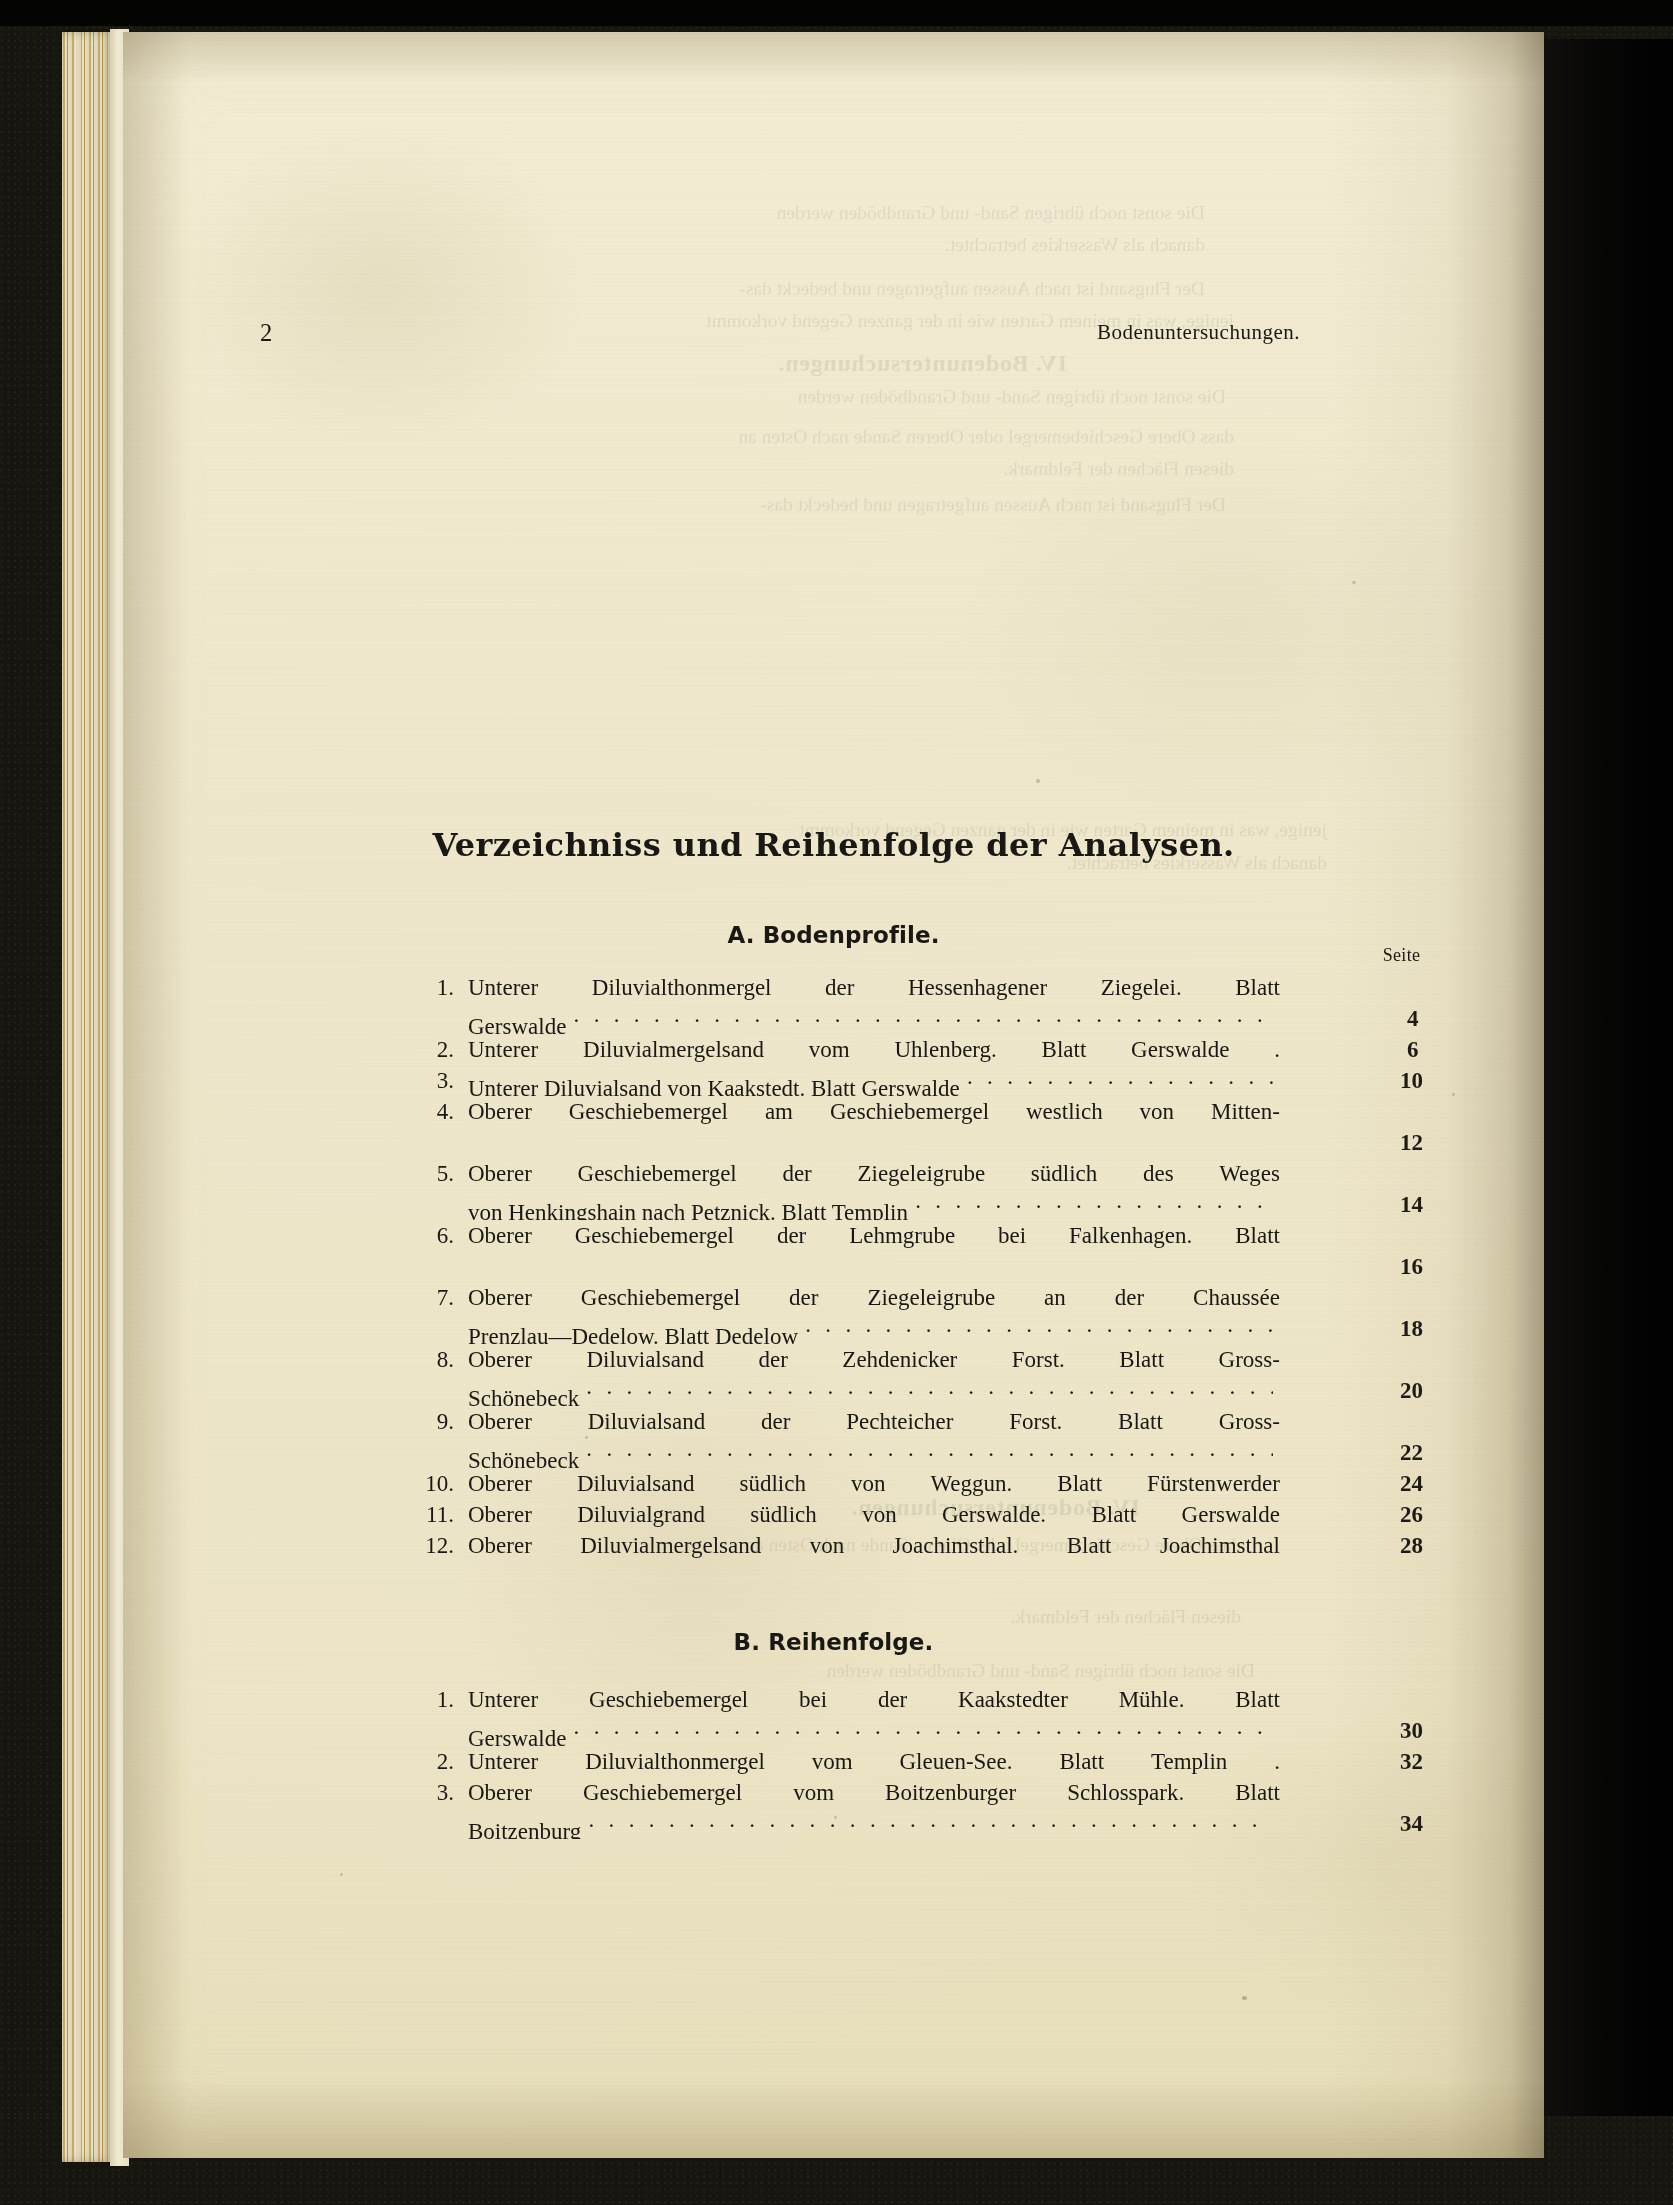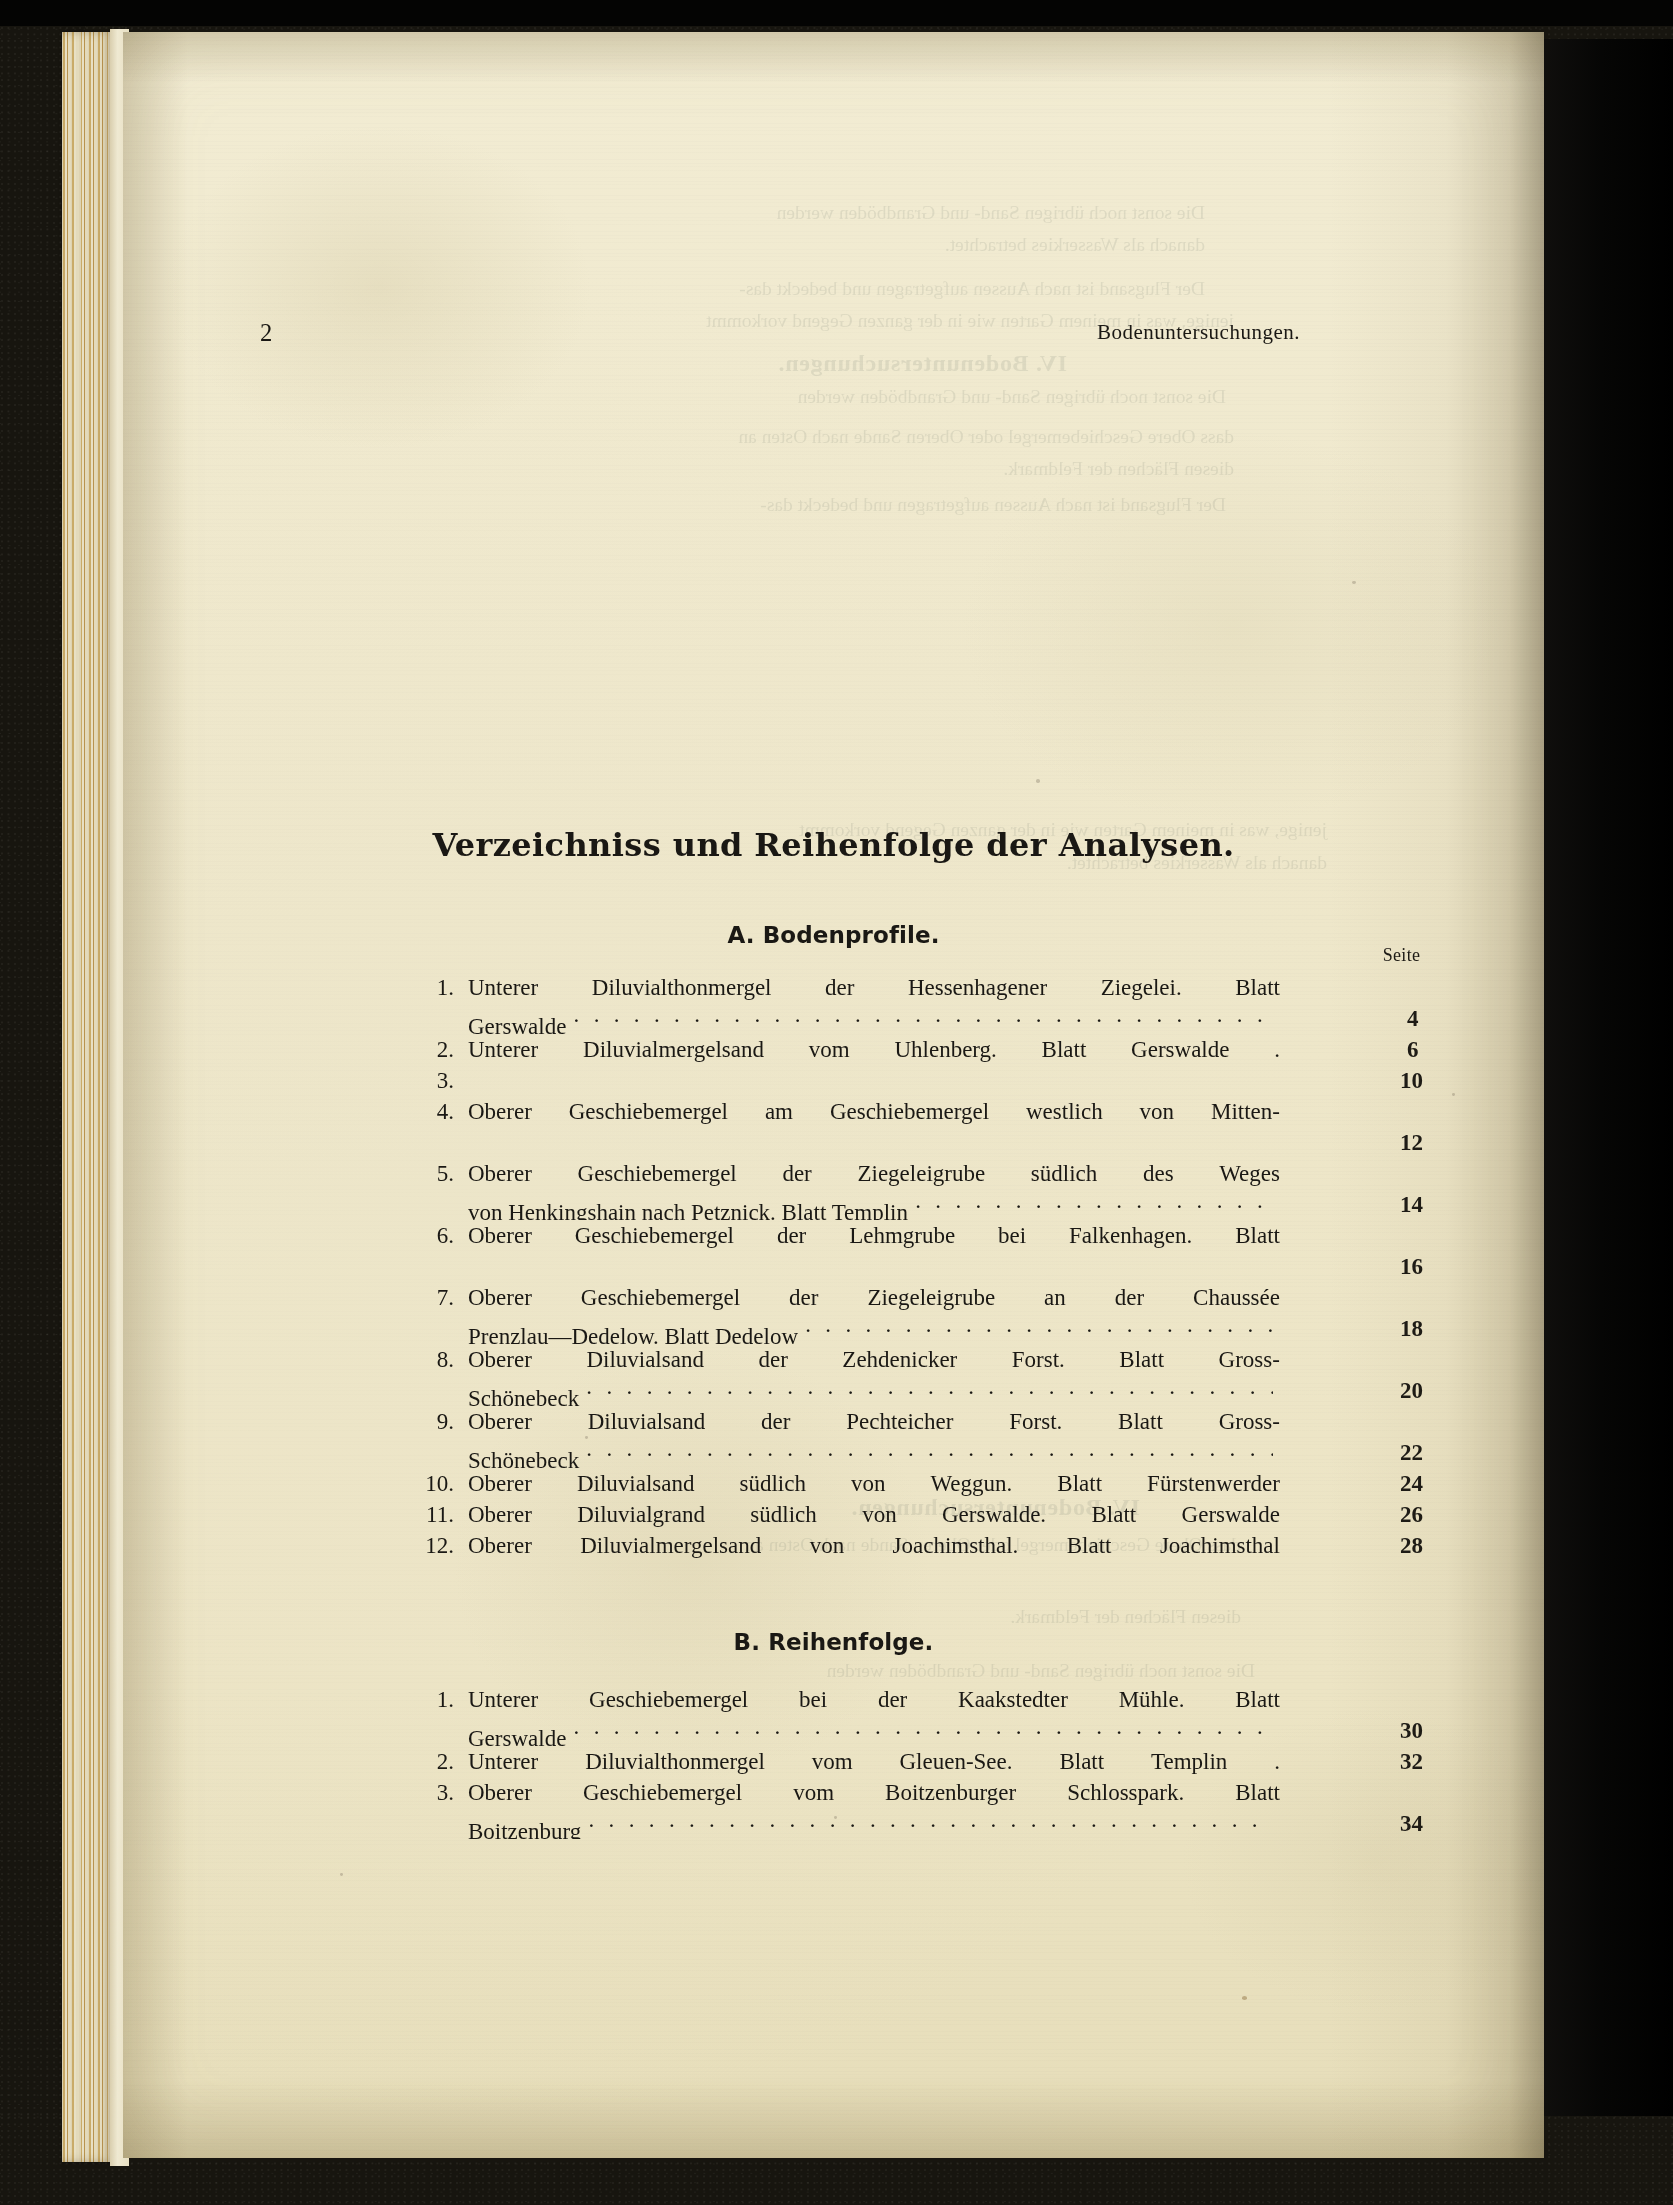--- a/index.html
+++ b/index.html
@@ -340,20 +340,26 @@
                 <span>Uhlenberg.</span>
                 <span>Blatt</span>
                 <span>Gerswalde</span>
                 <span>.</span>
               </div>
             </div>
             <div class="pg" style="top: 0px;">6</div>
           </div>
           <div class="entry" style="height: 31px;">
             <div class="num">3.</div>
+            <div class="lines">
+              <div class="line spread">
+                <span>Unterer Diluvialsand von Kaakstedt.  Blatt Gerswalde</span>
+                <span class="leaders"></span>
+              </div>
+            </div>
             <div class="pg w2" style="top: 0px;">10</div>
           </div>
           <div class="entry" style="height: 62px;">
             <div class="num">4.</div>
             <div class="lines">
               <div class="line spread">
                 <span>Oberer</span>
                 <span>Geschiebemergel</span>
                 <span>am</span>
                 <span>Geschiebemergel</span>

